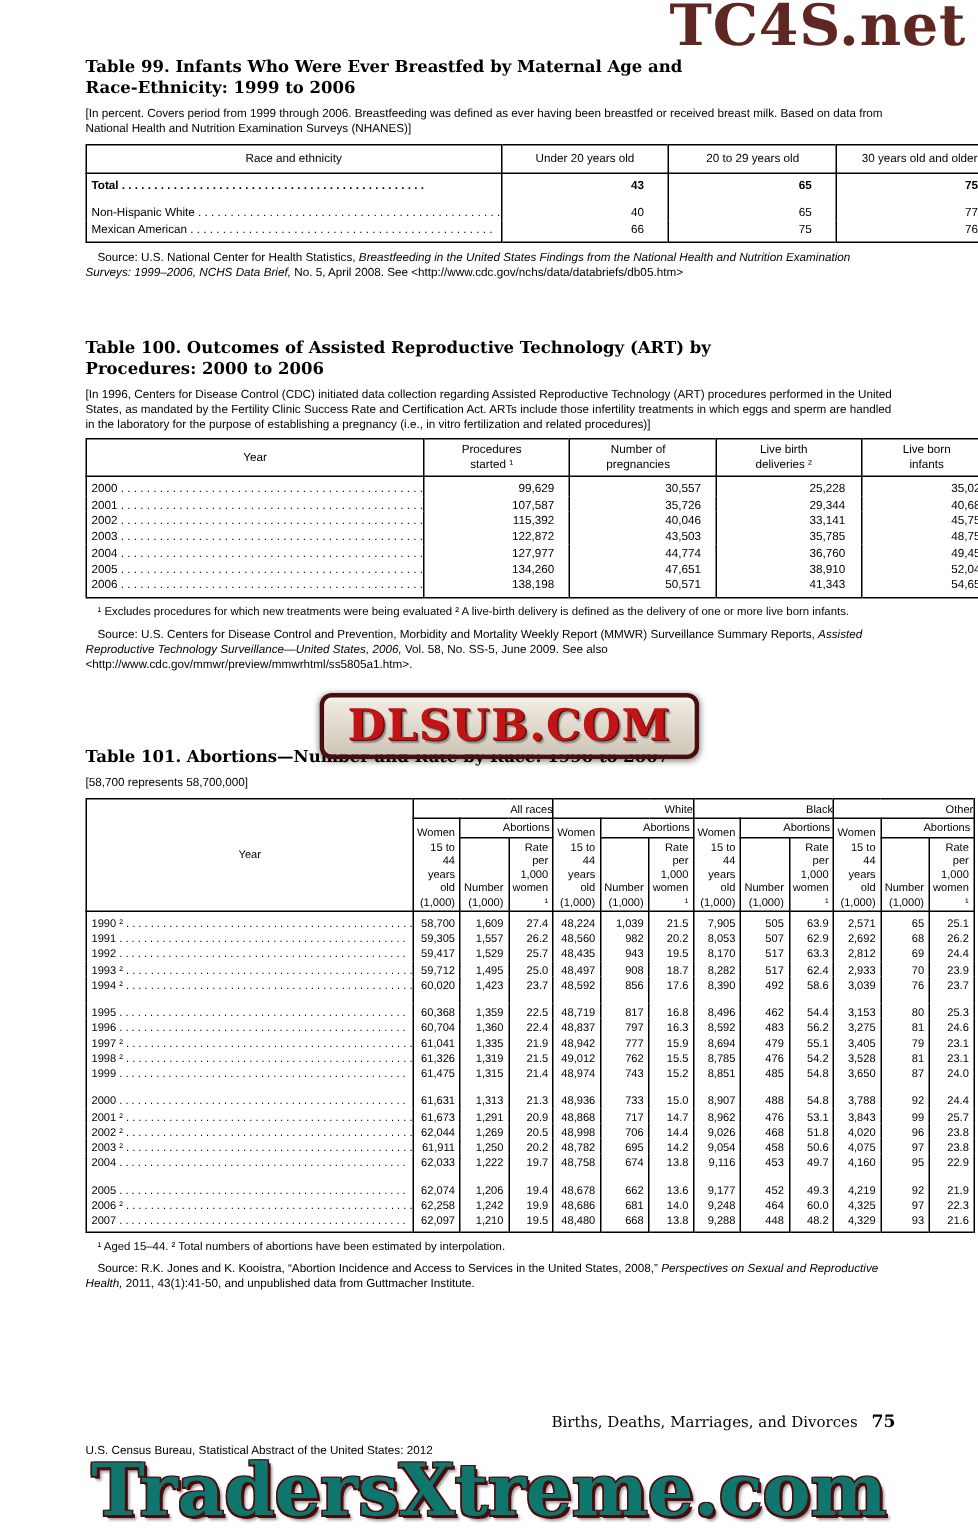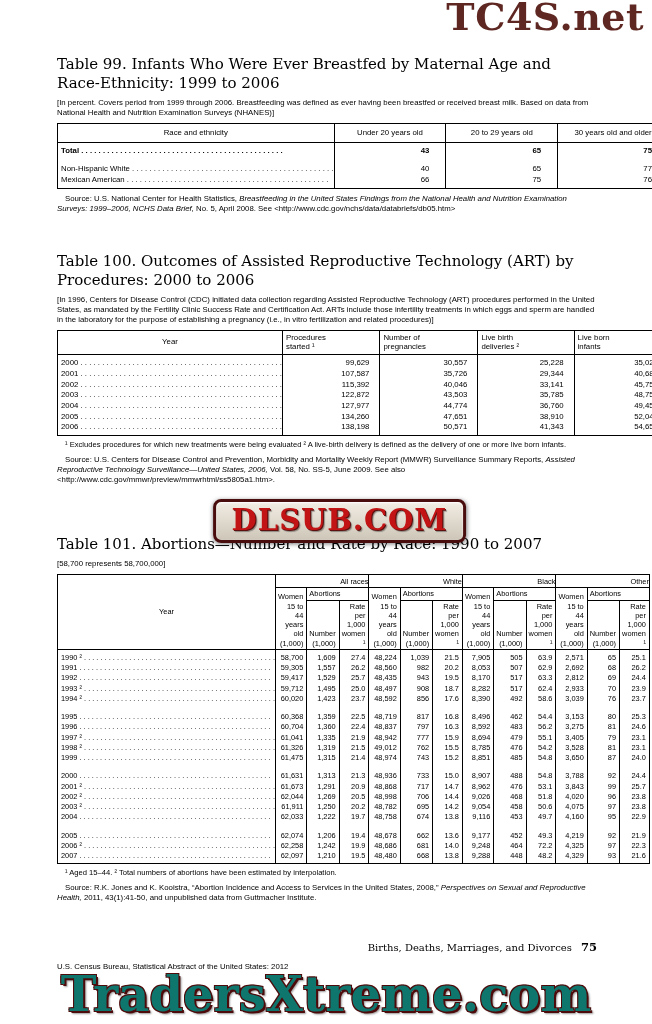--- a/index.html
+++ b/index.html
@@ -1,19 +1,19 @@
 <!DOCTYPE html>
 <html><head>
 <meta charset="utf-8">
 <style>
   * { margin:0; padding:0; box-sizing:border-box; }
   html,body { width:652px; height:1024px; }
   body { position:relative; background:#fff; color:#000; font-family:"Liberation Sans", sans-serif; overflow:hidden; }
   .content { position:absolute; left:57px; top:38px; width:565px; }
-  .ttitle { font-family:"DejaVu Serif", serif; font-weight:normal; font-size:15px; line-height:1.26; white-space:pre-line; margin-bottom:5px;margin-top:17px; }
+  .ttitle { font-family:"DejaVu Serif", serif; font-weight:bold; font-size:11px; line-height:1.26; white-space:pre-line; margin-bottom:5px; }
   .headnote { font-size:7.8px; line-height:1.27; max-width:540px; margin-bottom:5px; }
   .source { font-size:7.8px; line-height:1.3; max-width:540px; margin-top:5px; text-indent:8px; overflow-wrap:anywhere; }
   .footnote { font-size:7.6px; line-height:1.3; max-width:540px; margin-top:4px; text-indent:8px; }
   table { border-collapse:collapse; border:1px solid #000; }
   th { font-weight:normal; }
   thead th { border-bottom:1px solid #000; }
   th, td { border-left:1px solid #000; border-right:1px solid #000; }
   td { line-height:1.25; padding-top:1px; vertical-align:top; }
   tbody tr:first-child td { padding-top:3px; }
   tbody tr:last-child td { padding-bottom:3px; }
@@ -21,26 +21,26 @@
   td.lab::after { content: " . . . . . . . . . . . . . . . . . . . . . . . . . . . . . . . . . . . . . . . . . . . . . . ."; }
   td.num { text-align:right; }
   tr.bold td { font-weight:bold; }
   tr.gap td { padding-bottom:8px; }
   .t99, .t100 { width:612px; font-size:7.8px; }
   .t101 { width:565px; font-size:7.4px; }
   .t99 th { text-align:center; vertical-align:middle; padding:4px 3px; line-height:1.3; }
   .t99 td.num { padding-right:16px; }
   .t100 th { white-space:pre-line; vertical-align:bottom; padding:2px 3px; line-height:1.25; }
   .t100 th.yearh { vertical-align:middle; text-align:center; }
-  .t100 th.num { text-align:left; padding-right:10px; }
+  .t100 th.num { text-align:center; padding-right:10px; }
   .t100 td.num { padding-right:10px; }
   .t101 th { white-space:pre-line; line-height:1.25; padding:1px 2px; }
   .t101 th.yearh { vertical-align:middle; text-align:center; }
   .t101 th.grp { text-align:right; padding:2px 0 1px;margin-top:16px; }
-  .t101 th.ab { text-align:left; vertical-align:bottom; padding-bottom:1px; }
+  .t101 th.ab { text-align:right; vertical-align:bottom; padding-bottom:1px; }
   .t101 th.women, .t101 th.sub { text-align:right; vertical-align:bottom; padding-right:3px; }
   .t101 td.num { padding-right:3px; }
   .sec100 { margin-top:38px; }
   .sec101 { margin-top:50px; position:relative; }
   .wm-top { position:absolute; top:-6px; right:8px; font-family:"DejaVu Serif", serif; font-weight:bold; font-size:38px; color:#5e2722; letter-spacing:0.5px; z-index:10; }
   .wm-badge { position:absolute; top:-36px; left:50%; transform:translateX(-50%); z-index:10;
     border:3px solid #4a0d0d; border-radius:8px; background:linear-gradient(#f2ede4,#cdc6b8);
     padding:1px 16px 3px; box-shadow:0 1px 4px rgba(0,0,0,.5), inset 0 1px 2px #fff;
     font-family:"DejaVu Serif", serif; font-weight:bold; font-size:29px; letter-spacing:1px;
     color:#c21414; text-shadow:1px 1px 0 #5c1010, 2px 2px 1px rgba(0,0,0,.35); white-space:nowrap; }
@@ -503,21 +503,21 @@
           <tr>
             <td class="lab">2006 ²</td>
             <td class="num">62,258</td>
             <td class="num">1,242</td>
             <td class="num">19.9</td>
             <td class="num">48,686</td>
             <td class="num">681</td>
             <td class="num">14.0</td>
             <td class="num">9,248</td>
             <td class="num">464</td>
-            <td class="num">72.2</td>
+            <td class="num">60.0</td>
             <td class="num">4,325</td>
             <td class="num">97</td>
             <td class="num">22.3</td>
           </tr>
           <tr>
             <td class="lab">2007</td>
             <td class="num">62,097</td>
             <td class="num">1,210</td>
             <td class="num">19.5</td>
             <td class="num">48,480</td>

